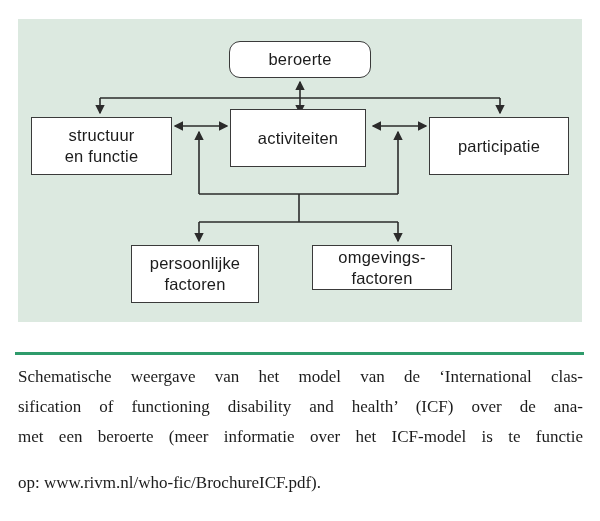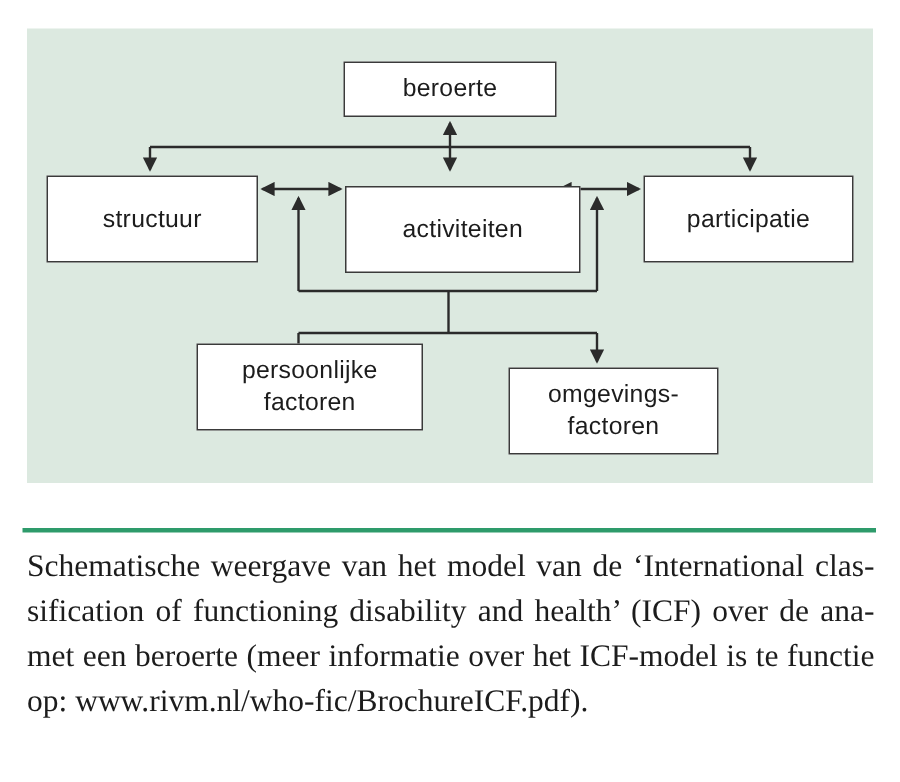--- a/index.html
+++ b/index.html
@@ -25,40 +25,40 @@
   .arrows path{stroke:var(--line-color);stroke-width:1.6;fill:none;}
   .arrows marker path{fill:var(--line-color);stroke:none;}
   .dbox{
     position:absolute;background:var(--box-bg);
     border:1.6px solid var(--box-border);
     box-sizing:border-box;
     display:flex;flex-direction:column;align-items:center;justify-content:center;
     font-size:16.5px;line-height:21px;color:var(--text-color);
     text-align:center;letter-spacing:0.2px;
   }
-  .b-beroerte{left:229px;top:41px;width:142px;height:37px;}
+  .b-beroerte{left:229px;top:41px;width:142px;height:37px;border-radius:11px;}
   .b-structuur{left:31px;top:117px;width:141px;height:58px;}
-  .b-activiteiten{left:230px;top:124px;width:157px;height:58px;text-align:right;}
+  .b-activiteiten{left:230px;top:109px;width:136px;height:58px;text-align:right;}
   .b-participatie{left:429px;top:117px;width:140px;height:58px;}
-  .b-persoonlijke{left:131px;top:229px;width:151px;height:58px;}
-  .b-omgevings{left:339px;top:245px;width:140px;height:58px;}
+  .b-persoonlijke{left:131px;top:245px;width:128px;height:58px;}
+  .b-omgevings{left:312px;top:245px;width:140px;height:45px;}
   .rule{
     position:absolute;left:15px;top:352px;width:569px;height:2.6px;
     background:var(--rule-green);
   }
   .caption{
     position:absolute;left:18px;top:362px;width:565px;
     font-family:"Liberation Serif",serif;
-    font-size:21px;line-height:30px;color:var(--text-color);
+    font-size:17px;line-height:30px;color:var(--text-color);
   }
   .cap-line{
     text-align:justify;text-align-last:justify;
     white-space:normal;
   }
-  .cap-line.last{text-align-last:left;}
+  .cap-line.last{text-align-last:left;margin-top:16px;}
 </style>
 </head>
 <body>
 
 <div class="panel"></div>
 
 <svg class="arrows" viewBox="0 0 600 521" xmlns="http://www.w3.org/2000/svg" aria-hidden="true">
   <defs>
     <marker id="ah" viewBox="0 0 10 10" refX="8.5" refY="5" markerUnits="userSpaceOnUse" markerWidth="9.5" markerHeight="9.5" orient="auto-start-reverse">
       <path d="M0,0 L10,5 L0,10 z"></path>
@@ -84,20 +84,21 @@
   <path d="M199,222 L199,241" marker-end="url(#ah)"></path>
   <path d="M398,222 L398,241" marker-end="url(#ah)"></path>
 </svg>
 
 <div class="dbox b-beroerte">
   <span>beroerte</span>
 </div>
 
 <div class="dbox b-structuur">
   <span>structuur</span>
+  <span>en functie</span>
 </div>
 
 <div class="dbox b-activiteiten">
   <span>activiteiten</span>
 </div>
 
 <div class="dbox b-participatie">
   <span>participatie</span>
 </div>
 

